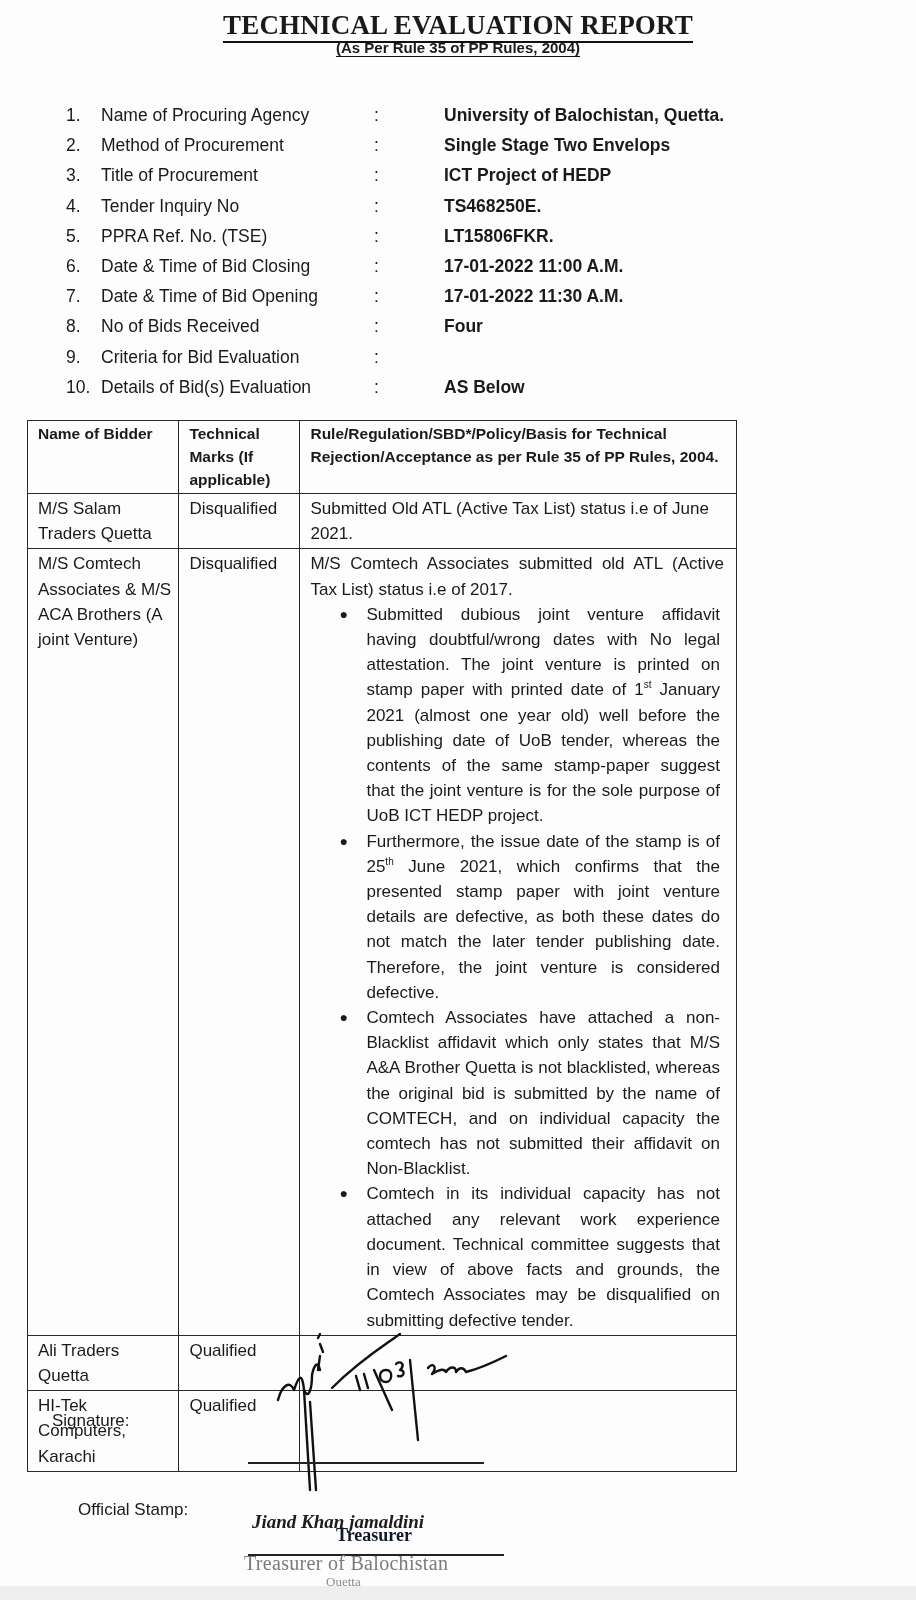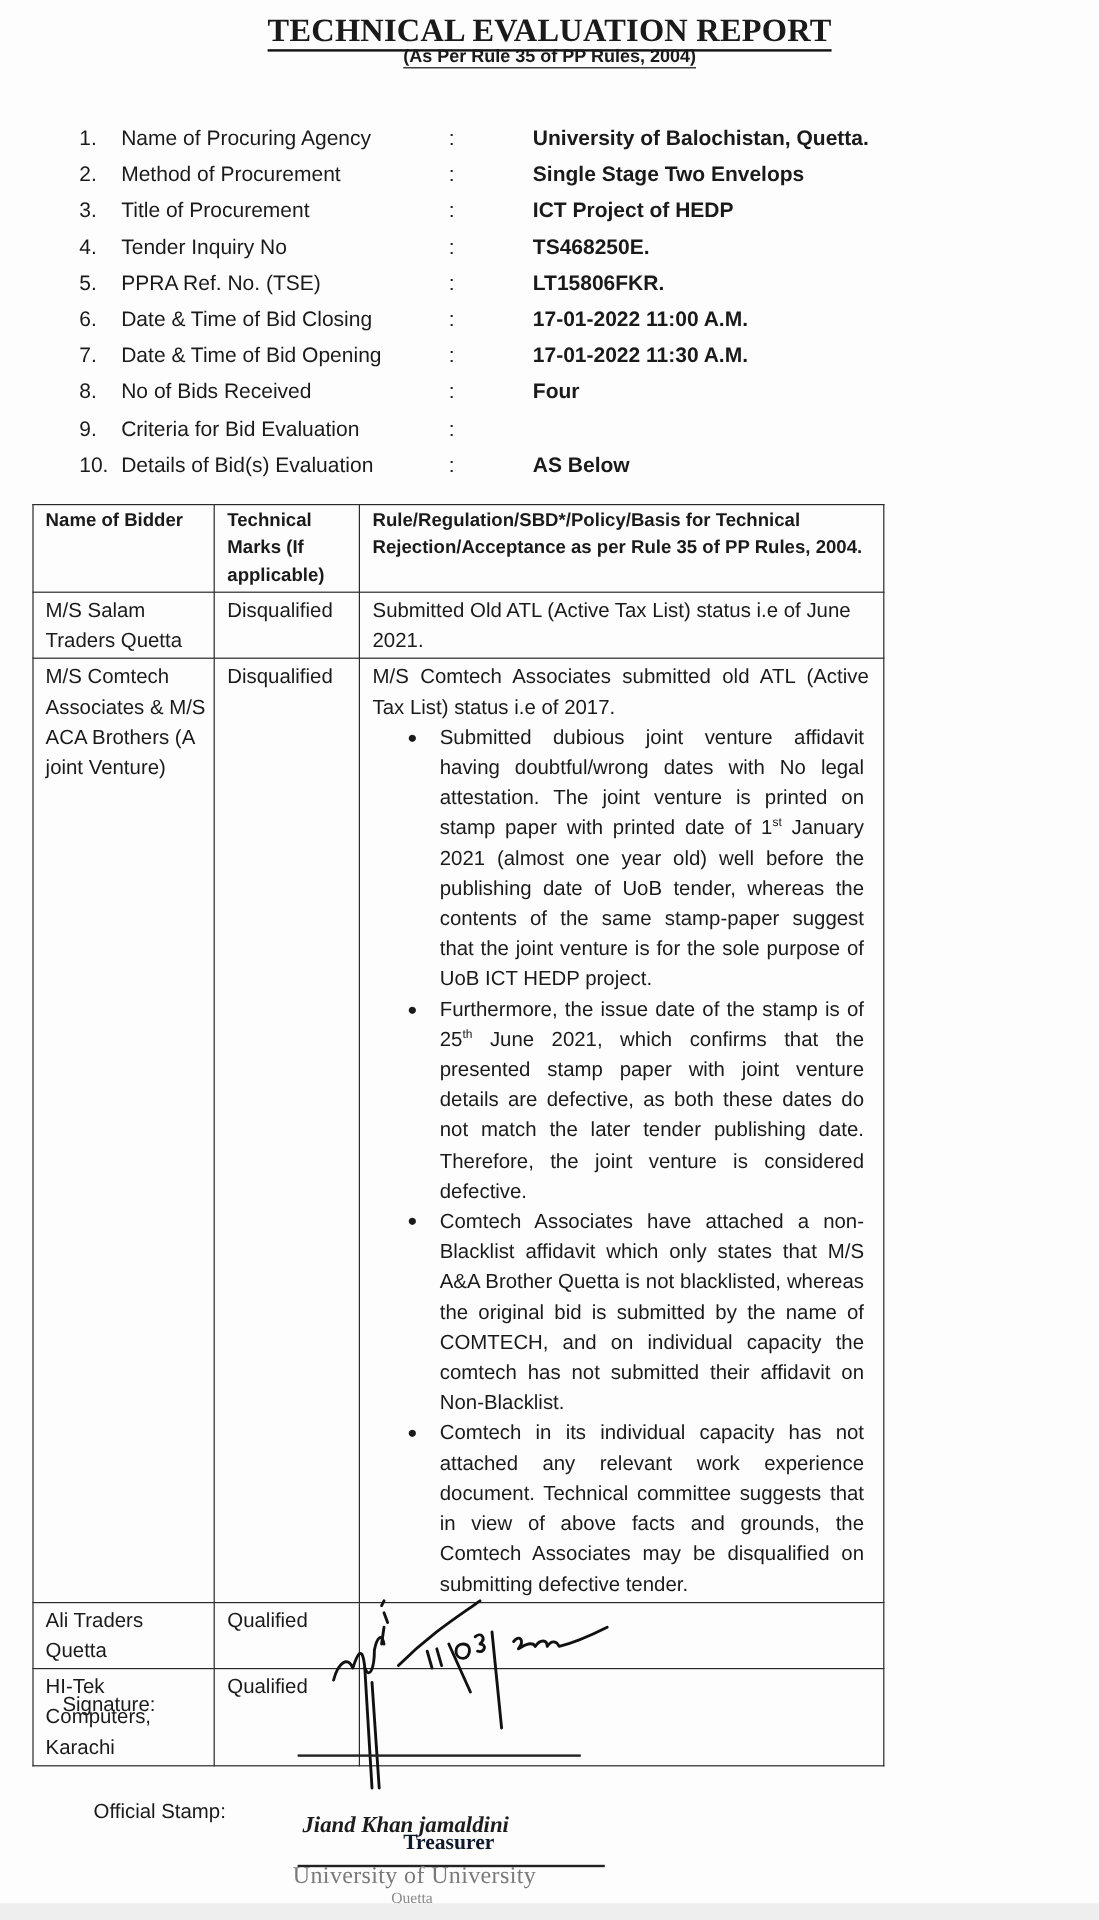--- a/index.html
+++ b/index.html
@@ -185,17 +185,17 @@
     </g>
   </svg>
 
   <div class="sig-label">Signature:</div>
   <div class="sig-line"></div>
 
   <div class="stamp-label">Official Stamp:</div>
   <div class="stamp-name">Jiand Khan jamaldini</div>
   <div class="stamp-role">Treasurer</div>
   <div class="stamp-line"></div>
-  <div class="stamp-org">University of University</div>
+  <div class="stamp-org">Treasurer of Balochistan</div>
   <div class="stamp-city">Quetta</div>
 
   <div class="bottom-band"></div>
 </div>
 
 </body></html>

